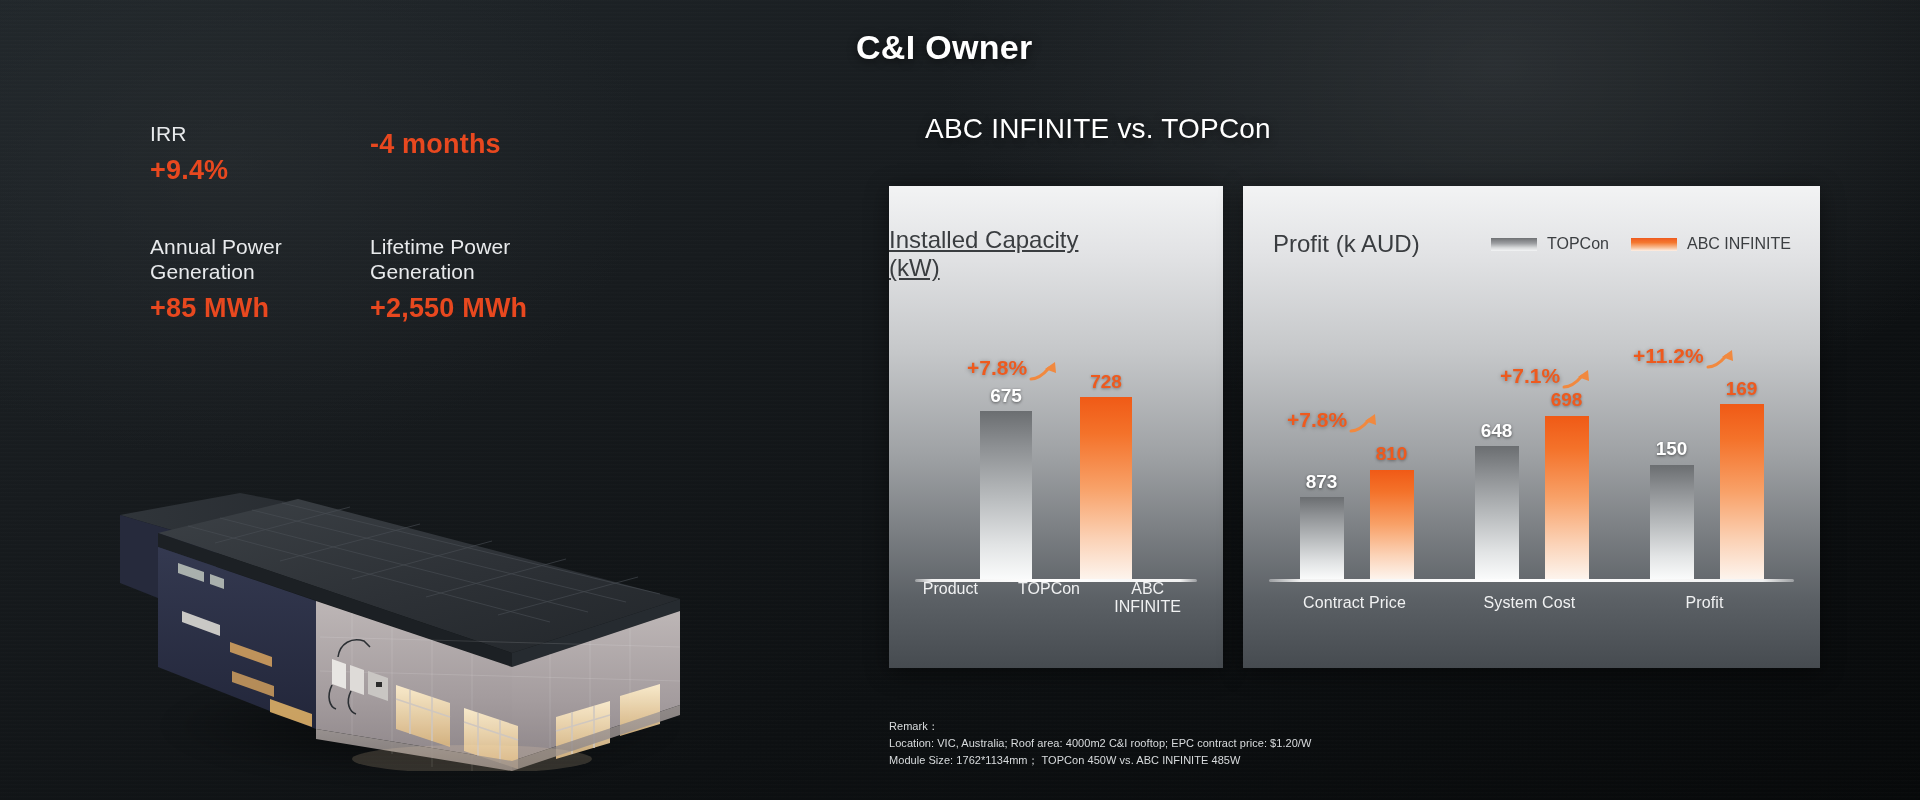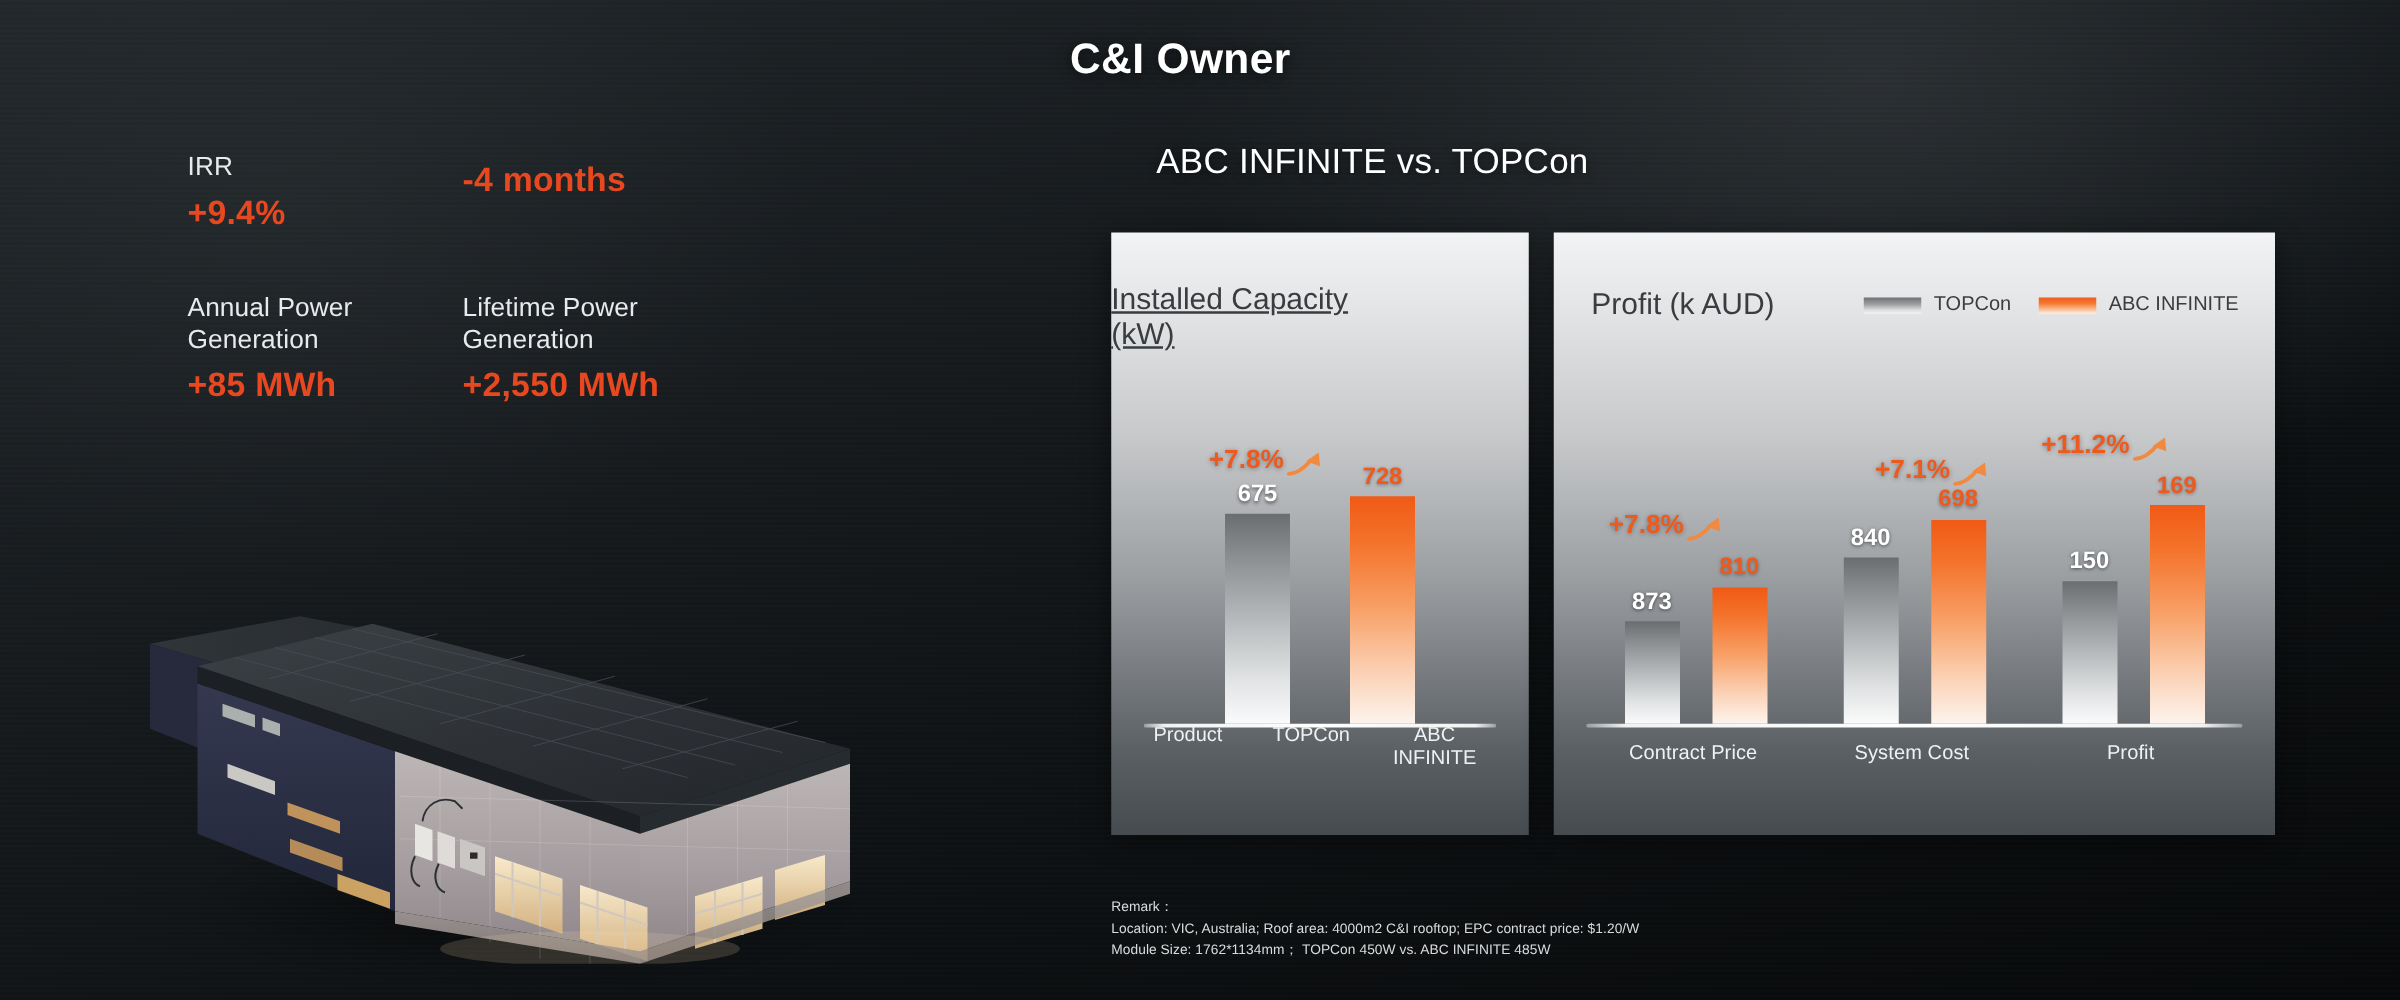--- a/index.html
+++ b/index.html
@@ -388,21 +388,21 @@
       <div class="group">
         <div class="delta" style="left: 24px; top: 18px; margin-left: 32px;">
           <span>+7.1%</span>
           <svg class="swoosh" viewBox="0 0 30 24">
             <path d="M2,21 C8,21 14,17 20,10" stroke="#f1893f" stroke-width="3" fill="none" stroke-linecap="round"></path>
             <polygon points="26,4 27,15 16,11" fill="#f1893f"></polygon>
           </svg>
         </div>
         <div class="bars">
           <div class="barcol">
-            <div class="bar-value gray-v" style="bottom: 59%;">840</div>
+            <div class="bar-value gray-v" style="bottom: 59%;">648</div>
             <div class="bar gray" style="height: 57%;"></div>
           </div>
           <div class="barcol">
             <div class="bar-value orange-v" style="bottom: 72%;">698</div>
             <div class="bar orange" style="height: 70%;"></div>
           </div>
         </div>
         <div class="group-label">System Cost</div>
       </div>
 

